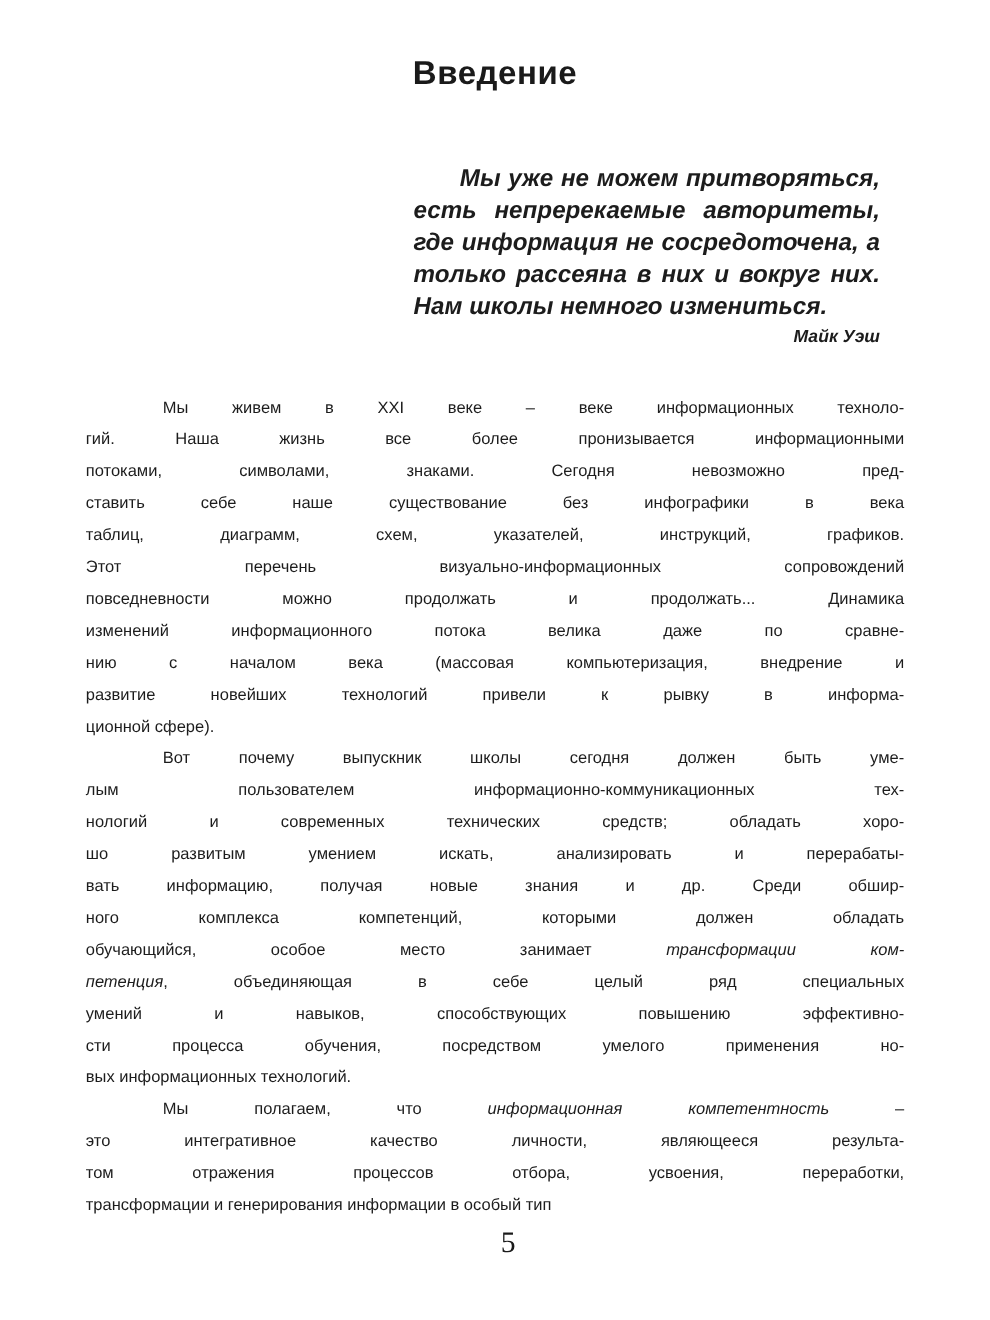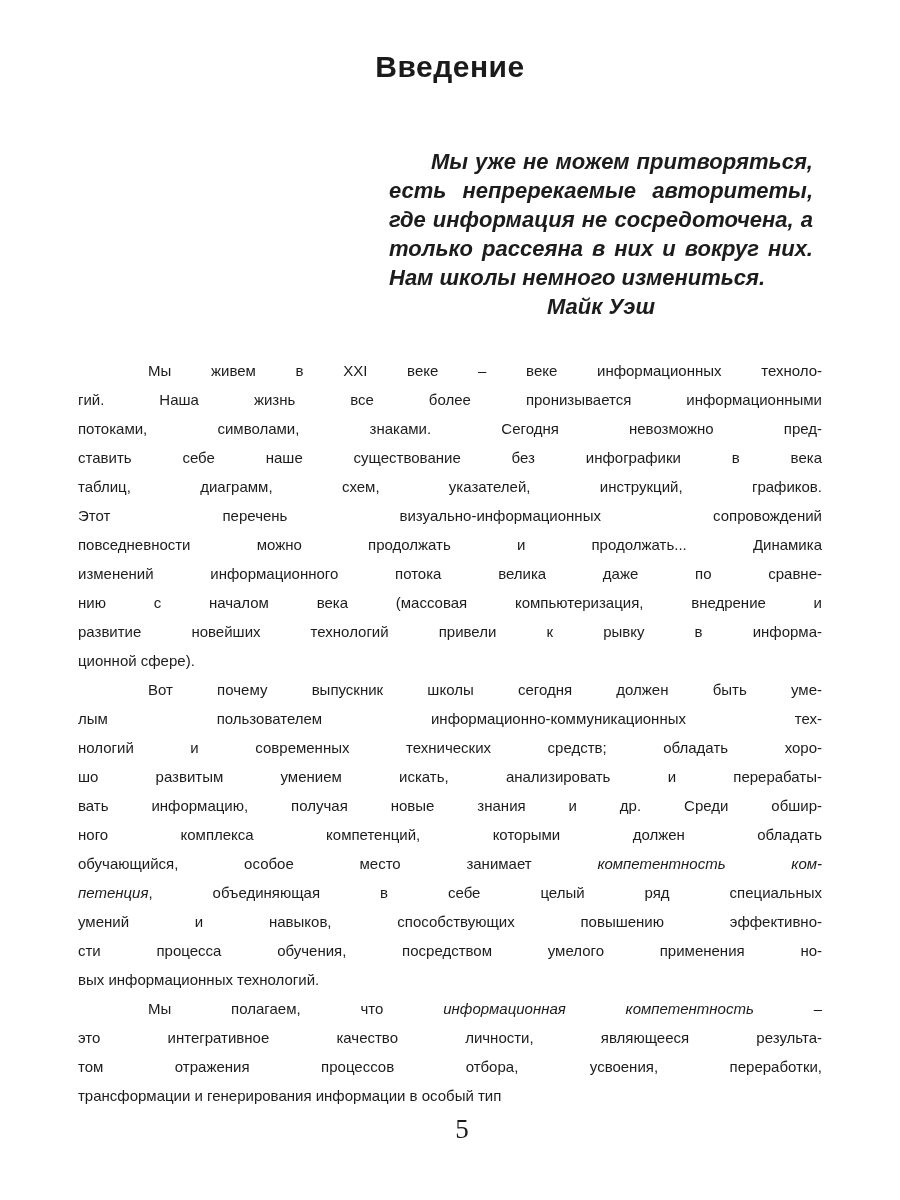--- a/index.html
+++ b/index.html
@@ -25,33 +25,33 @@
     margin: 0;
     text-align: center;
     font-size: 30px;
     font-weight: bold;
     letter-spacing: 0.5px;
     color: #1a1a1a;
   }
   .epigraph {
     position: absolute;
     top: 147px;
-    left: 377px;
+    left: 364px;
     width: 424px;
     font-size: 22px;
     font-weight: bold;
     font-style: italic;
     line-height: 29px;
   }
   .epigraph .jline.first {
     padding-left: 42px;
   }
   .attribution {
-    text-align: center;
-    font-size: 22px;
+    text-align: right;
+    font-size: 16px;
     font-weight: bold;
     line-height: 29px;
   }
   .body-text {
     position: absolute;
     top: 356px;
     left: 66px;
     width: 744px;
     font-size: 15px;
     line-height: 29px;
@@ -115,21 +115,21 @@
         <div class="jline"><span>развитие новейших технологий привели к рывку в информа-</span></div>
         <div class="jline last"><span>ционной сфере).</span></div>
       </div>
       <div class="para">
         <div class="jline first"><span>Вот почему выпускник школы сегодня должен быть уме-</span></div>
         <div class="jline"><span>лым пользователем информационно-коммуникационных тех-</span></div>
         <div class="jline"><span>нологий и современных технических средств; обладать хоро-</span></div>
         <div class="jline"><span>шо развитым умением искать, анализировать и перерабаты-</span></div>
         <div class="jline"><span>вать информацию, получая новые знания и др. Среди обшир-</span></div>
         <div class="jline"><span>ного комплекса компетенций, которыми должен обладать</span></div>
-        <div class="jline"><span>обучающийся, особое место занимает </span><span class="it">компетентность ком-</span></div>
+        <div class="jline"><span>обучающийся, особое место занимает </span><span class="it">трансформации ком-</span></div>
         <div class="jline"><span class="it">петенция</span><span>, объединяющая в себе целый ряд специальных</span></div>
         <div class="jline"><span>умений и навыков, способствующих повышению эффективно-</span></div>
         <div class="jline"><span>сти процесса обучения, посредством умелого применения но-</span></div>
         <div class="jline last"><span>вых информационных технологий.</span></div>
       </div>
       <div class="para">
         <div class="jline first"><span>Мы полагаем, что </span><span class="it">информационная компетентность</span><span> –</span></div>
         <div class="jline"><span>это интегративное качество личности, являющееся результа-</span></div>
         <div class="jline"><span>том отражения процессов отбора, усвоения, переработки,</span></div>
         <div class="jline last"><span>трансформации и генерирования информации в особый тип</span></div>

